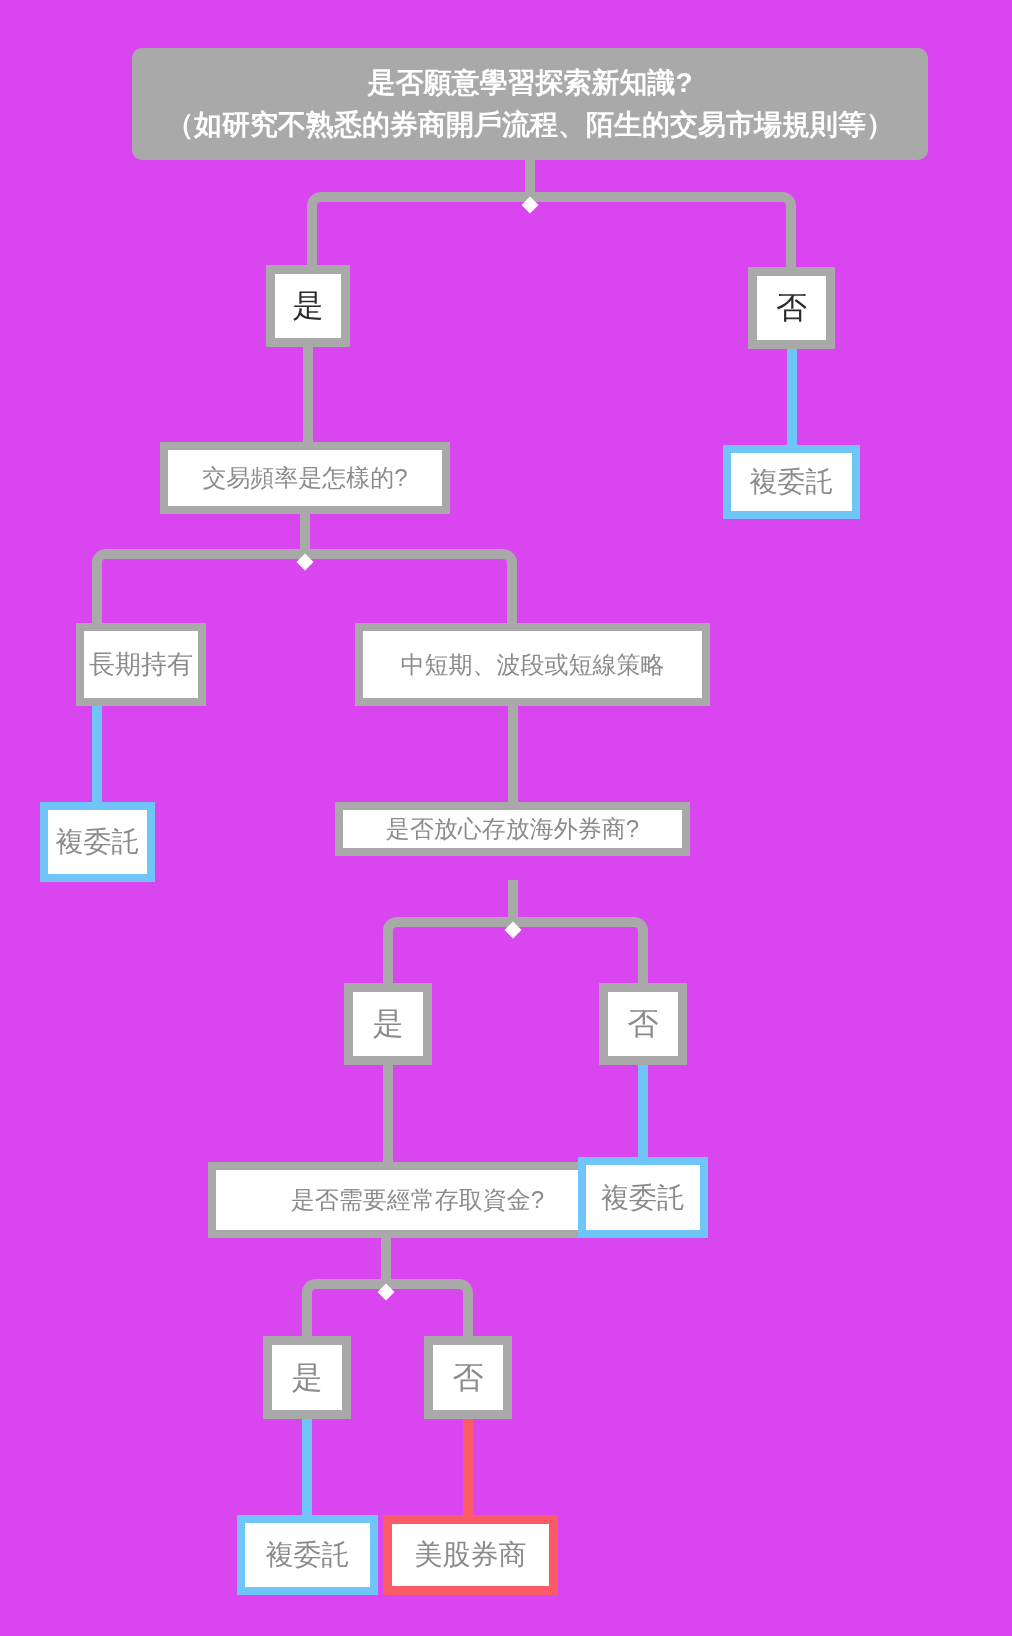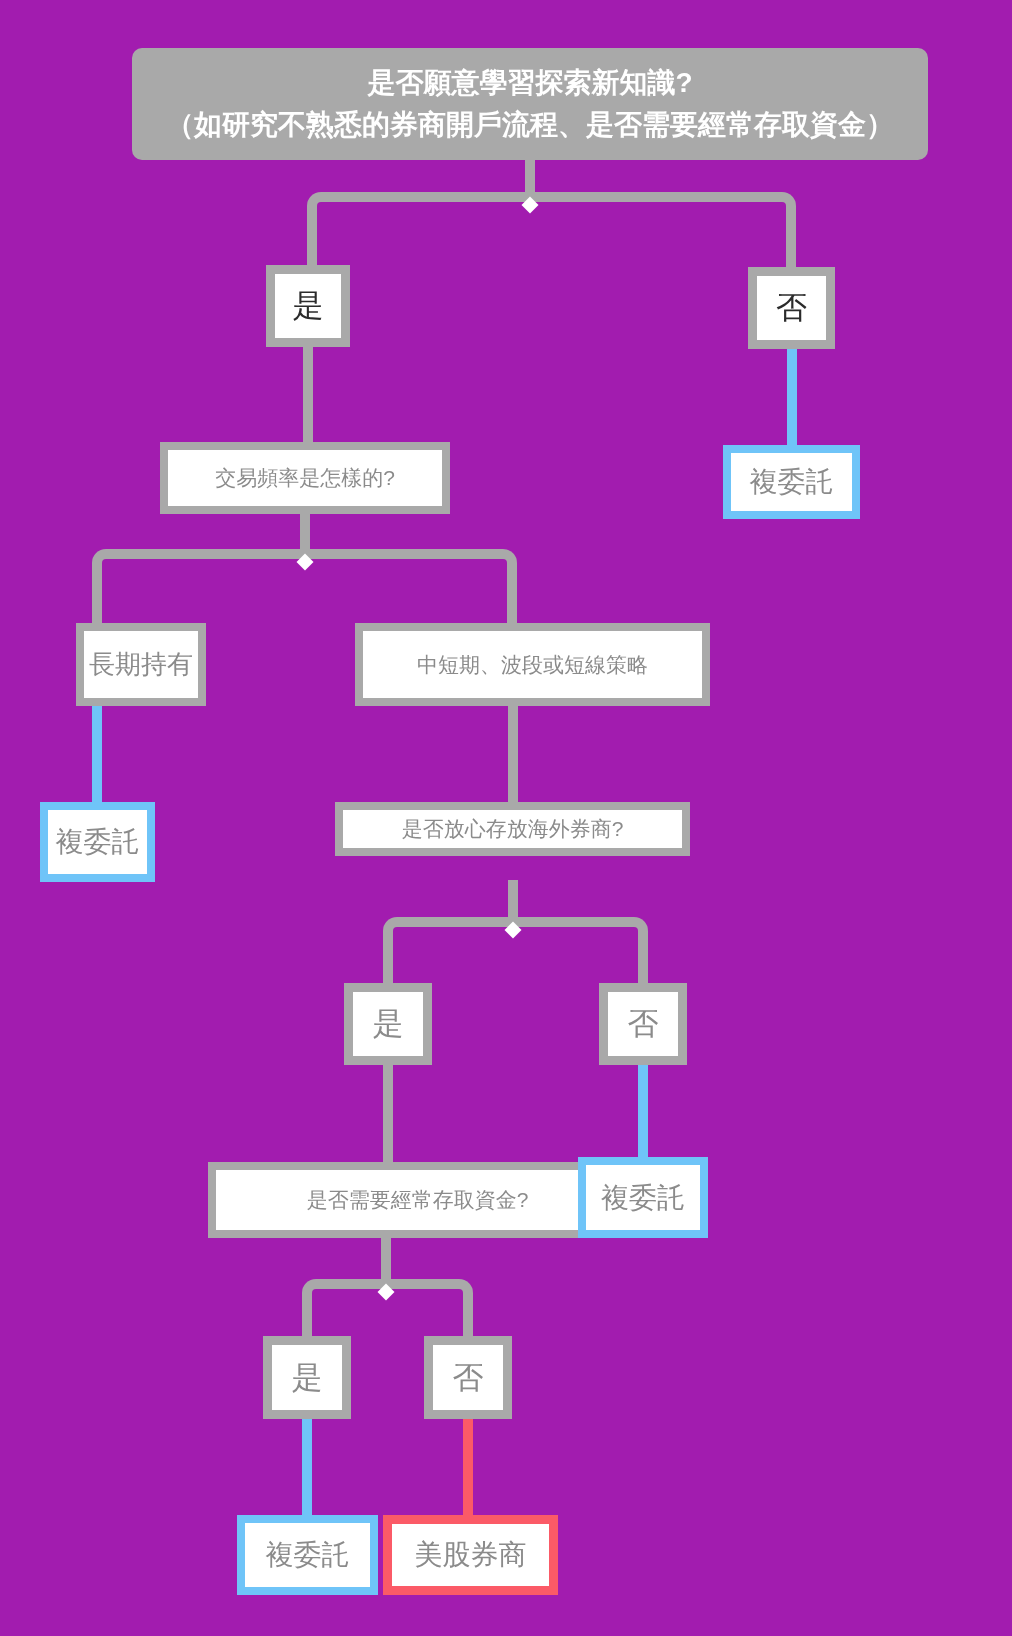--- a/index.html
+++ b/index.html
@@ -4,56 +4,56 @@
 <style>
   :root{
     --g:#a9a9a9;
     --blue:#6fc4f8;
     --red:#fb5a67;
     --txt:#8b8b8b;
     --dark:#2b2b2b;
   }
   html,body{margin:0;padding:0;background:#fff;}
   #canvas{
-    position:relative;width:1012px;height:1636px;background:#a21caf;
+    position:relative;width:1012px;height:1636px;background:#d946ef;
     font-family:"Liberation Sans", sans-serif;overflow:hidden;
   }
   .header{
     position:absolute;left:132px;top:48px;width:796px;height:112px;
     background:var(--g);border-radius:10px;color:#ffffff;
     display:flex;flex-direction:column;align-items:center;justify-content:center;
     font-weight:bold;font-size:28px;line-height:42px;text-align:center;
     box-sizing:border-box;
   }
   .line{position:absolute;background:var(--g);}
   .bline{position:absolute;background:var(--blue);}
   .rline{position:absolute;background:var(--red);}
   .cl{position:absolute;box-sizing:border-box;border-top:10px solid var(--g);
       border-left:10px solid var(--g);border-top-left-radius:14px;background:transparent;}
   .cr{position:absolute;box-sizing:border-box;border-top:10px solid var(--g);
       border-right:10px solid var(--g);border-top-right-radius:14px;background:transparent;}
   .notch{position:absolute;width:12px;height:12px;background:#ffffff;transform:rotate(45deg);}
   .nodebox{
     position:absolute;box-sizing:border-box;background:#ffffff;
-    border:8px solid var(--g);color:var(--txt);font-size:21px;
+    border:8px solid var(--g);color:var(--txt);font-size:24px;
     display:flex;align-items:center;justify-content:center;white-space:nowrap;
   }
   .small{border-width:9px;font-size:31px;}
   .dark{color:var(--dark);}
   .blue-b{border-color:var(--blue);font-size:28px;}
   .red-b{border-color:var(--red);border-width:9px;font-size:28px;}
 </style>
 </head>
 <body>
 
 <div id="canvas">
 
   <div class="header">
     <span>是否願意學習探索新知識?</span>
-    <span>（如研究不熟悉的券商開戶流程、是否需要經常存取資金）</span>
+    <span>（如研究不熟悉的券商開戶流程、陌生的交易市場規則等）</span>
   </div>
 
   <div class="line" style="left:525px;top:160px;width:10px;height:36px;"></div>
   <div class="cl" style="left:307px;top:192px;width:223px;height:73px;"></div>
   <div class="cr" style="left:530px;top:192px;width:266px;height:75px;"></div>
   <div class="notch" style="left:524px;top:199px;"></div>
 
   <div class="nodebox small dark" style="left:266px;top:265px;width:84px;height:82px;">
     <span>是</span>
   </div>

